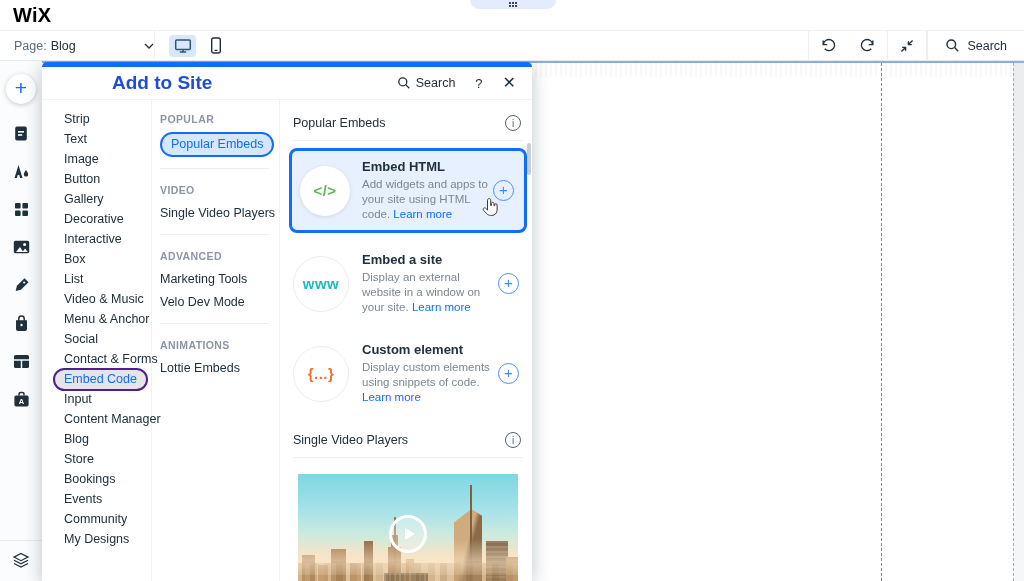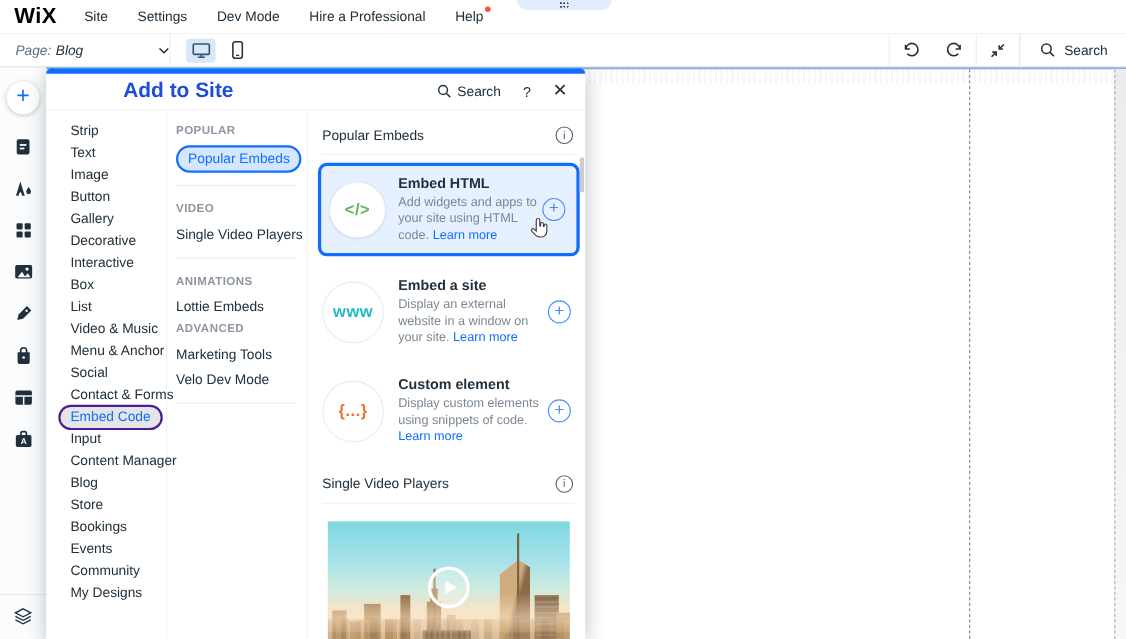--- a/index.html
+++ b/index.html
@@ -21,21 +21,21 @@
     background:
       radial-gradient(circle 1px at 1px 1px,#3b4a5a 99%,transparent),
       radial-gradient(circle 1px at 4px 1px,#3b4a5a 99%,transparent),
       radial-gradient(circle 1px at 7px 1px,#3b4a5a 99%,transparent),
       radial-gradient(circle 1px at 1px 4px,#3b4a5a 99%,transparent),
       radial-gradient(circle 1px at 4px 4px,#3b4a5a 99%,transparent),
       radial-gradient(circle 1px at 7px 4px,#3b4a5a 99%,transparent); }
 
   
   .toolbar2 { position:absolute; left:0; top:30px; width:1024px; height:31px; background:#fff; border-top:1px solid #f1f2f4; border-bottom:1px solid #e6e8eb; display:flex; align-items:center; z-index:30; }
-  .page-select { display:flex; align-items:center; margin-left:14px; width:140px; font-size:12.5px;font-style:italic; }
+  .page-select { display:flex; align-items:center; margin-left:14px; width:140px; font-size:12.5px; }
   .page-label { color:#5c6b7c; margin-right:4px; }
   .page-value { color:#20303c; }
   .page-chevron { margin-left:auto; }
   .tb-sep { width:1px; height:30px; background:#eceef0; }
   .device-group { display:flex; align-items:center; gap:6px; padding:0 14px; }
   .device-btn { width:27px; height:22px; border-radius:4px; display:flex; align-items:center; justify-content:center; }
   .device-btn.active { background:#d9e7fb; }
   .tb-right { margin-left:auto; display:flex; align-items:center; height:100%; }
   .tb-iconbtn { padding:0 11px; display:flex; align-items:center; justify-content:center; height:100%; font-size:15px; color:#20303c; }
   .tb-labelbtn { display:flex; align-items:center; gap:7px; padding:0 17px; font-size:12.5px; color:#20303c; height:100%; }
@@ -116,27 +116,20 @@
 
   .cursor { position:absolute; left:482px; top:198px; z-index:50; }
 
   svg.ic { display:block; }
 </style>
 </head>
 <body>
 
 <div class="topbar">
   <div class="logo">WiX</div>
-  <div class="topnav">
-      <span class="nav-item"><span class="nav-text">Site</span></span>
-      <span class="nav-item"><span class="nav-text">Settings</span></span>
-      <span class="nav-item"><span class="nav-text">Dev Mode</span></span>
-      <span class="nav-item"><span class="nav-text">Hire a Professional</span></span>
-      <span class="nav-item"><span class="nav-text">Help</span><span class="help-dot"></span></span>
-    </div>
 </div>
 <div class="center-pill">
   <div class="pill-dots"></div>
 </div>
 
 <div class="toolbar2">
   <div class="page-select">
     <span class="page-label">Page:</span>
     <span class="page-value">Blog</span>
     <svg class="ic page-chevron" width="10" height="6" viewBox="0 0 10 6">
@@ -360,36 +353,36 @@
           </div>
   </div>
         <div class="group divided">
     <div class="group-header">VIDEO</div>
     <div class="group-items">
             <div class="sub-item">
               <span class="sub-label">Single Video Players</span>
             </div>
           </div>
   </div>
+        <div class="group divided">
+    <div class="group-header">ADVANCED</div>
+    <div class="group-items">
+            <div class="sub-item">
+              <span class="sub-label">Marketing Tools</span>
+            </div>
+            <div class="sub-item">
+              <span class="sub-label">Velo Dev Mode</span>
+            </div>
+          </div>
+  </div>
         <div class="group">
     <div class="group-header">ANIMATIONS</div>
     <div class="group-items">
             <div class="sub-item">
               <span class="sub-label">Lottie Embeds</span>
-            </div>
-          </div>
-  </div>
-        <div class="group divided">
-    <div class="group-header">ADVANCED</div>
-    <div class="group-items">
-            <div class="sub-item">
-              <span class="sub-label">Marketing Tools</span>
-            </div>
-            <div class="sub-item">
-              <span class="sub-label">Velo Dev Mode</span>
             </div>
           </div>
   </div>
       </div>
     <div class="col3">
       <div class="sec-head first">
         <span class="sec-title">Popular Embeds</span>
         <span class="info-icon">i</span>
       </div>
       <div id="card-list">

